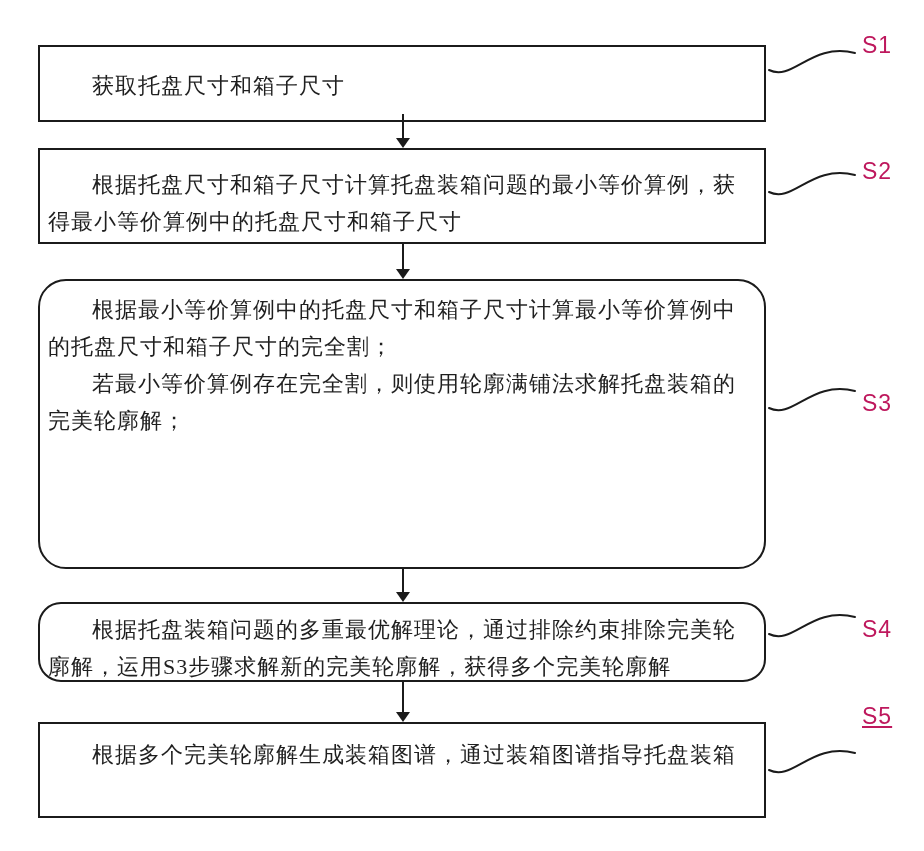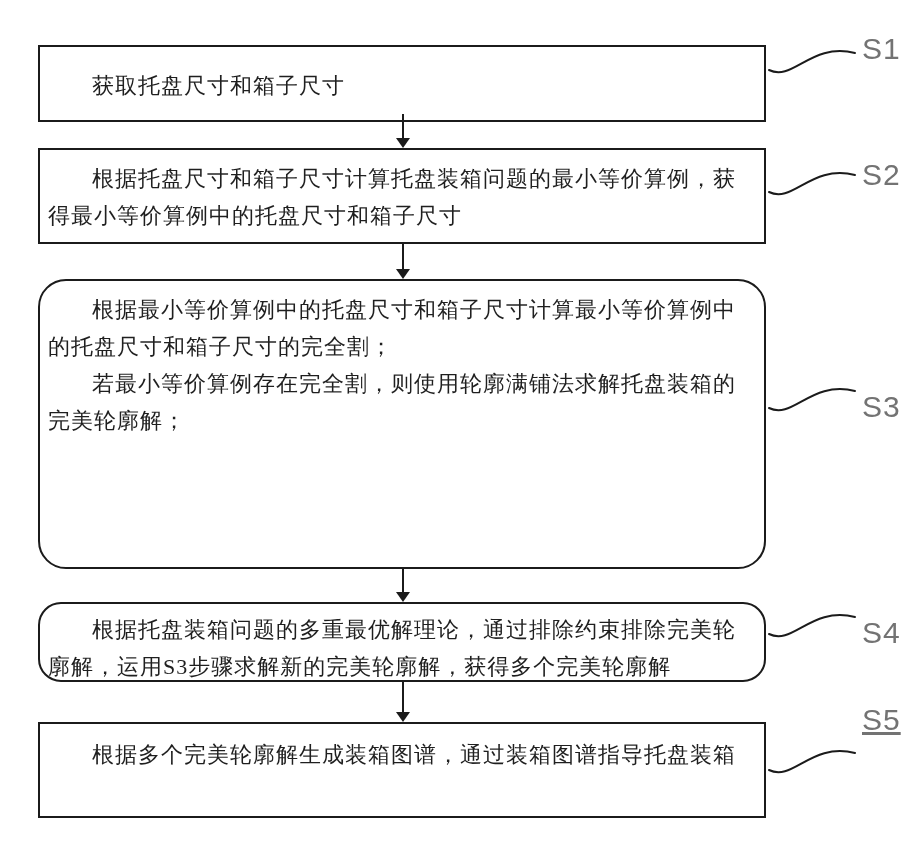--- a/index.html
+++ b/index.html
@@ -26,21 +26,21 @@
     line-height: 37px;
     color: #1f1f1f;
     padding: 10px 8px 6px 8px;
   }
   .step-box p {
     margin: 0;
     text-indent: 2em;
     letter-spacing: 1px;
   }
   .box-s1 { top: 45px;  height: 77px;  padding-top: 20px; }
-  .box-s2 { top: 148px; height: 96px;  padding-top: 10px; }
+  .box-s2 { top: 148px; height: 96px;  padding-top: 16px; }
   .box-s3 { top: 279px; height: 290px; padding-top: 10px; border-radius: 28px; }
   .box-s4 { top: 602px; height: 80px;  padding-top: 7px; border-radius: 23px;  }
   .box-s5 { top: 722px; height: 96px;  padding-top: 12px; }
 
   .flow-arrow {
     position: absolute;
     left: 396px;
     width: 14px;
   }
   .flow-arrow .shaft {
@@ -59,23 +59,23 @@
   }
   .arrow-1 { top: 114px; height: 34px; }
   .arrow-2 { top: 244px; height: 35px; }
   .arrow-3 { top: 569px; height: 33px; }
   .arrow-4 { top: 682px; height: 40px; }
 
   .step-label {
     position: absolute;
     left: 862px;
     font-family: "Liberation Sans", "DejaVu Sans", sans-serif;
-    font-size: 30px;
+    font-size: 23px;
     font-weight: 400;
-    color: #737373;
+    color: #be185d;
     letter-spacing: 1px;
   }
   .label-s1 { top: 32px;  }
   .label-s2 { top: 158px; }
   .label-s3 { top: 390px; }
   .label-s4 { top: 616px; }
   .label-s5 { top: 703px; text-decoration: underline; }
 
   .leader {
     position: absolute;

